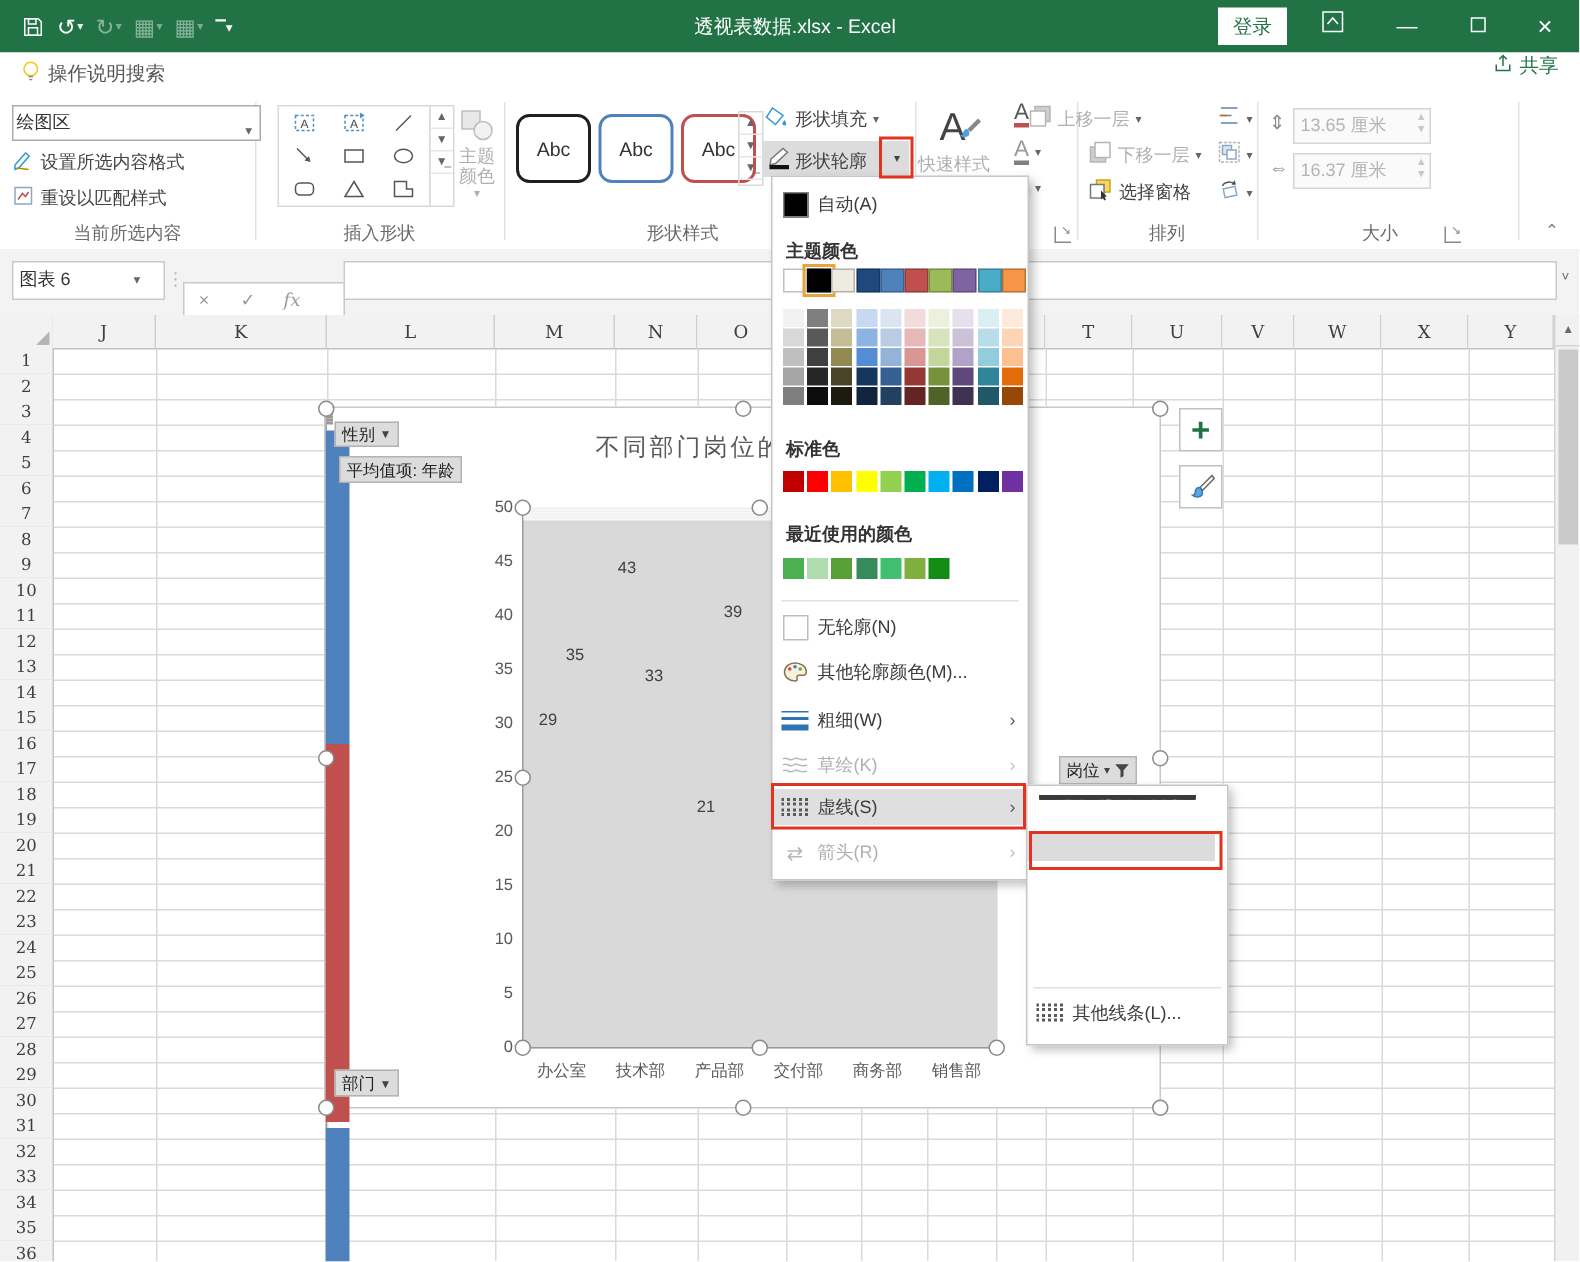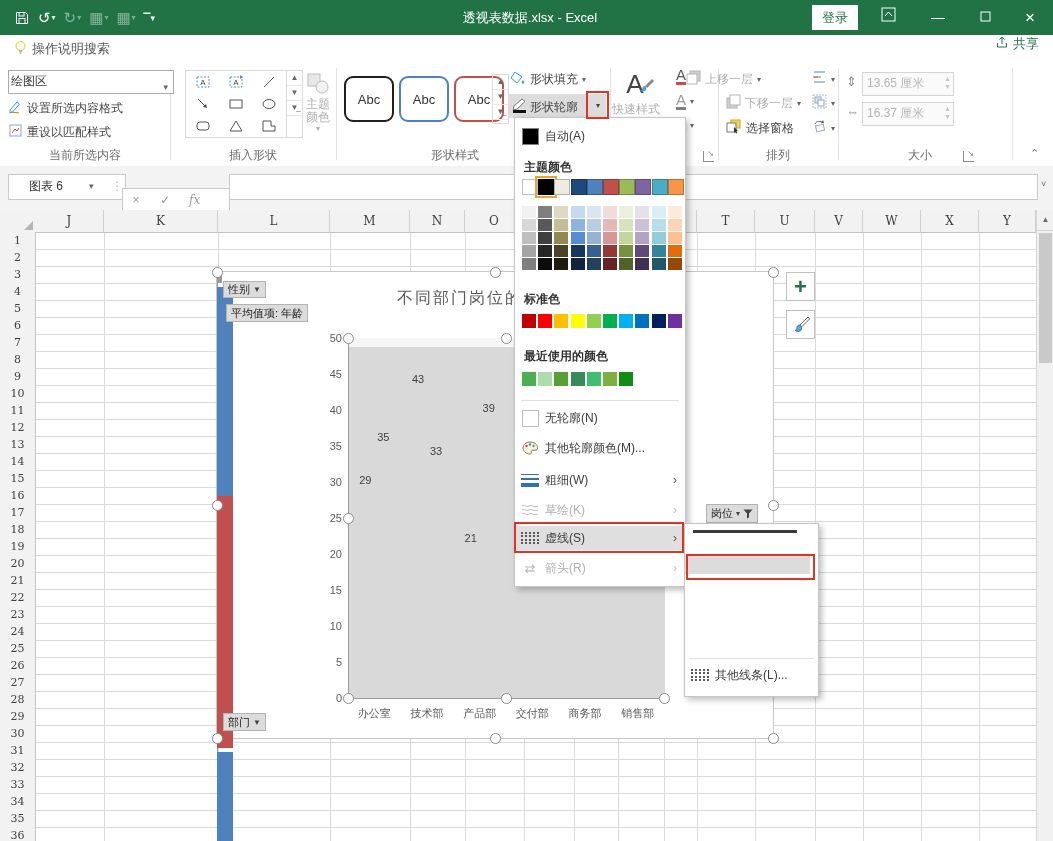--- a/index.html
+++ b/index.html
@@ -347,21 +347,21 @@
     <span class="abs" style="left:846px;top:41px;color:#8a8a8a;font-size:13px">⇔</span>
     <div class="spinbox" style="left:862px;top:39px">
       <span>16.37 厘米</span><span class="spin">▲<br>▼</span>
     </div>
     <div class="glabel" style="left:840px">大小</div>
     <div class="launcher" style="left:963px;top:88px">↘</div>
     <div class="abs" style="left:1030px;top:84px;color:#777;font-size:11px">⌃</div>
   </div>
 
   <div class="fbar">
-    <div class="whitebox" style="left:8px;top:8px;width:96px;height:24px;line-height:22px;padding-left:20px">
+    <div class="whitebox" style="left:8px;top:8px;width:96px;height:24px;line-height:22px;padding-left:4px">
       <span>图表 6</span>
       <span class="abs" style="left:80px;top:0;font-size:9px;color:#666">▾</span>
     </div>
     <span class="abs" style="left:111px;top:13px;color:#b5b5b5">⋮</span>
     <div class="whitebox" style="left:122px;top:22px;width:106px;height:24px">
       <span class="fbtn">×</span>
       <span class="fbtn">✓</span>
       <span class="fbtn" style="font-style:italic;font-family:'DejaVu Serif',serif">fx</span>
     </div>
     <div class="whitebox" style="left:229px;top:8px;width:807px;height:24px"></div>

